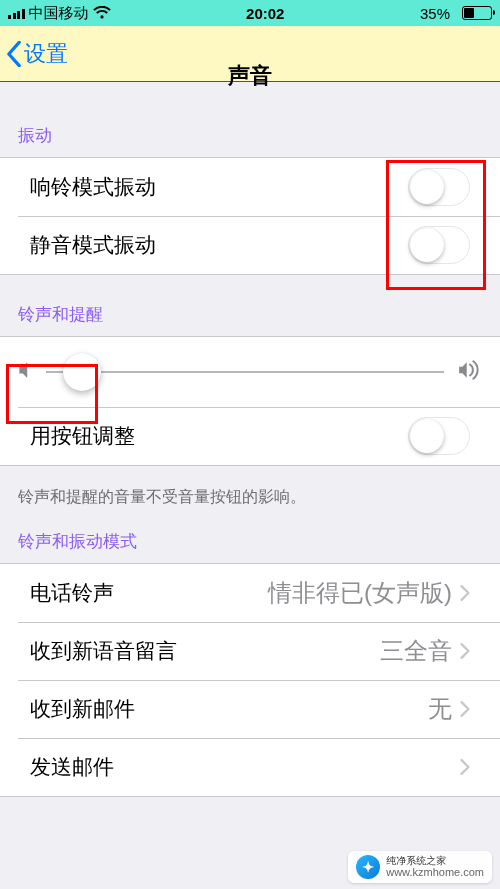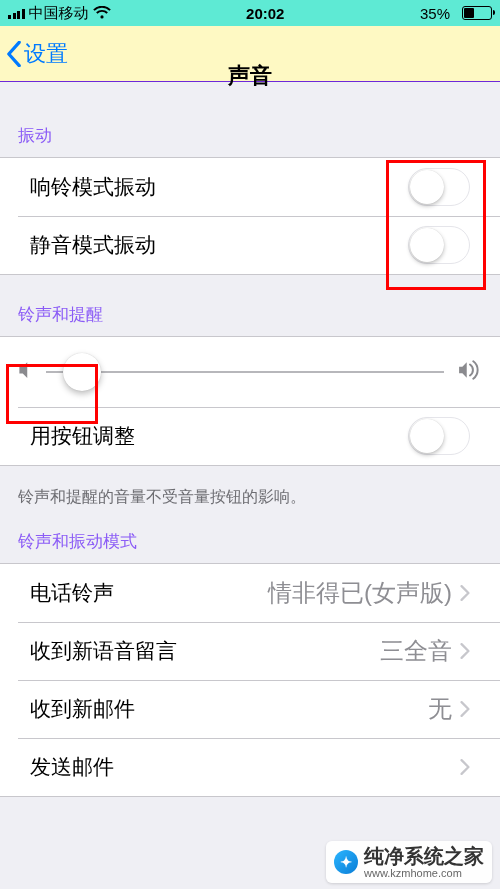--- a/index.html
+++ b/index.html
@@ -162,21 +162,21 @@
     color:#333;
     box-shadow:0 1px 3px rgba(0,0,0,0.15);
   }
   .wm-logo {
     width:24px;height:24px;border-radius:50%;
     background:linear-gradient(135deg,#2bb5ff,#0a7dd6);
     display:flex;align-items:center;justify-content:center;
     color:#fff;font-size:14px;font-weight:bold;
   }
   .wm-text { display:flex; flex-direction:column; line-height:1.1;}
-  .wm-text .t1{font-size:20px;font-weight:700;}
+  .wm-text .t1{font-size:10px;font-weight:400;}
   .wm-text .t2{font-size:11px;color:#666;}
   .spacer-top { height:14px; }
 </style>
 </head>
 <body>
 
 <div class="status-bar">
   <div class="status-left">
     <span class="signal-bars">
       <span></span>

